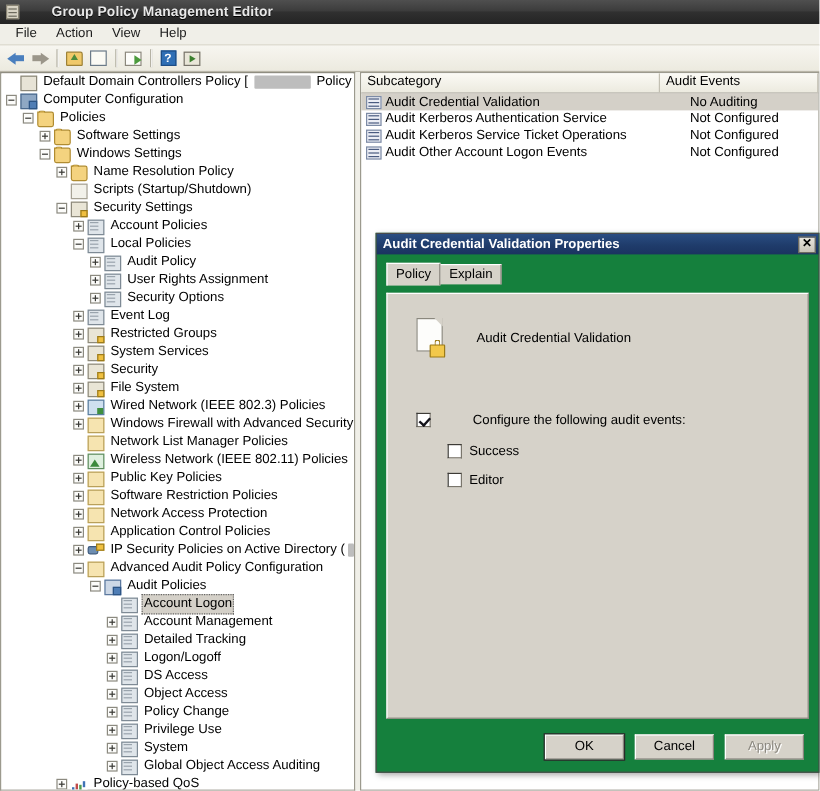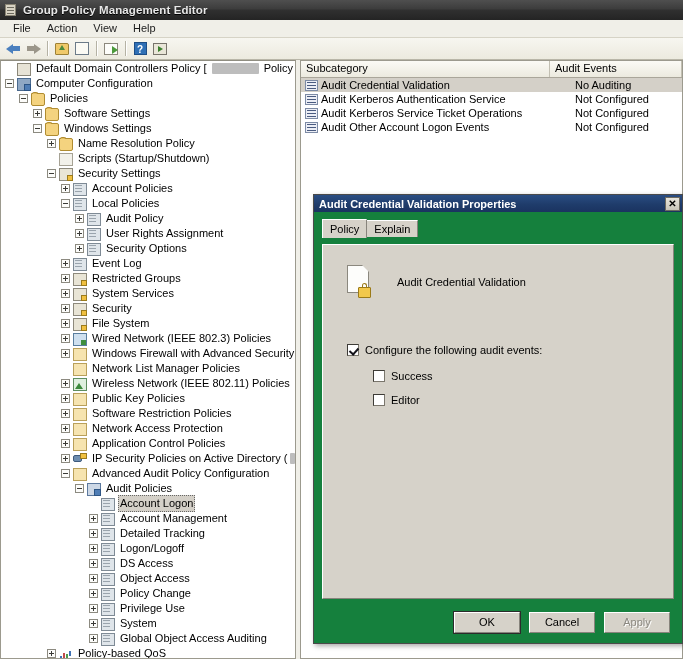--- a/index.html
+++ b/index.html
@@ -48,20 +48,21 @@
     width: 7px; height: 1px;
     background: #6d6a5e;
     box-shadow: 0 3px 0 #6d6a5e, 0 6px 0 #6d6a5e;
   }
   #titlebar .t-text {
     color: #e8e8e8;
     font-size: 11.5px;
     font-weight: bold;
     letter-spacing: 0.1px;
     text-shadow: 0 1px 0 #000;
+    margin-left: 20px;
   }
 
   
   #menubar {
     height: 18px;
     background: #f0efe8;
     border-bottom: 1px solid #d6d3c6;
     display: flex;
     align-items: center;
     padding-left: 5px;
@@ -998,21 +999,21 @@
     </div>
     <div id="tabpage">
       <div id="pol-head">
         <span class="doc-lock">
           <span class="pg"></span>
             <span class="lk"></span>
         </span>
         <span id="pol-name">Audit Credential Validation</span>
       </div>
 
-      <div class="cbrow" style="margin-top:46px;margin-left:10px;">
+      <div class="cbrow" style="margin-top:46px;margin-left:10px;gap:29px;">
         <span class="cbox checked"></span>
         <span>Configure the following audit events:</span>
       </div>
 
       <div class="cbrow" style="margin-top:14px;margin-left:36px;">
         <span class="cbox"></span>
         <span>Success</span>
       </div>
 
       <div class="cbrow" style="margin-top:12px;margin-left:36px;">

